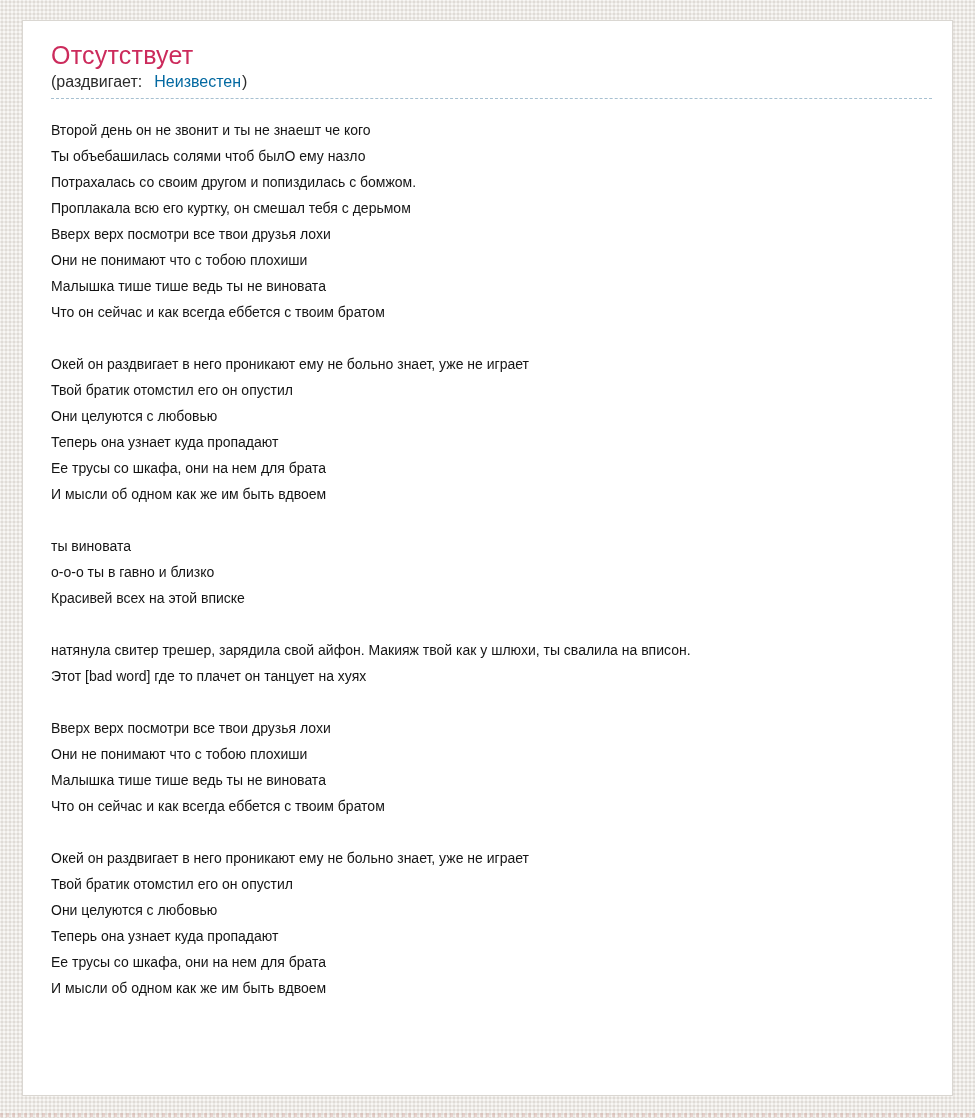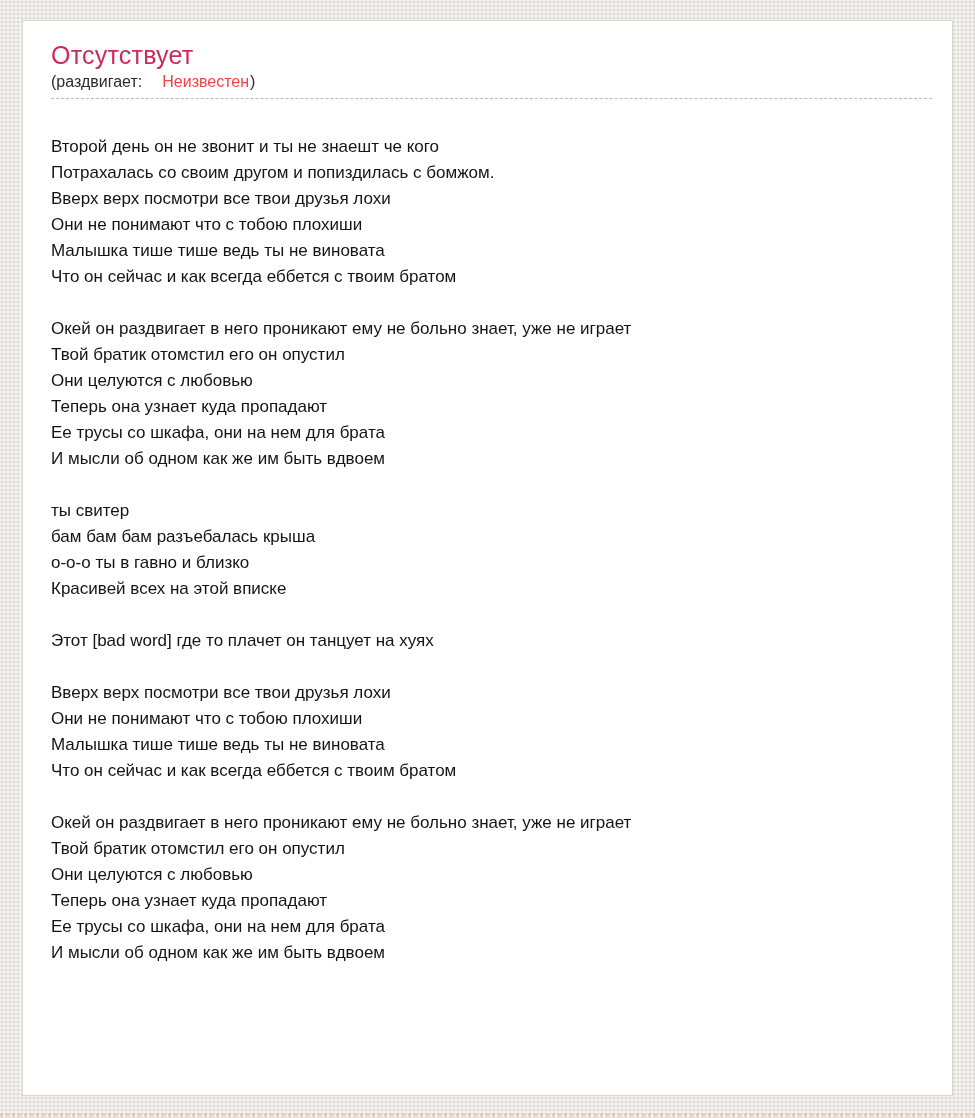--- a/index.html
+++ b/index.html
@@ -42,36 +42,36 @@
   }
 
   .artist-line {
     margin-top: 3px;
     font-size: 16px;
     line-height: 20px;
     color: #2b2b2b;
   }
 
   .artist-link {
-    color: #ef4444;
+    color: #0369a1;
     text-decoration: none;
-    margin: 0 1px 0 20px;
+    margin: 0 1px 0 12px;
     cursor: pointer;
   }
 
   .header-separator {
     border: none;
     border-bottom: 1px dashed #a7c0d1;
     margin-top: 6px;
     height: 0;
   }
 
   .lyrics {
-    margin-top: 35px;
-    font-size: 17px;
+    margin-top: 18px;
+    font-size: 14px;
     line-height: 26px;
     color: #141414;
     white-space: nowrap;
   }
 
   .stanza { margin: 0; }
   .stanza + .stanza { margin-top: 26px; }
 
   .lyric-line { height: 26px; }
 
@@ -97,41 +97,43 @@
 
   <div class="artist-line">
     <span>(раздвигает:</span><a class="artist-link">Неизвестен</a><span>)</span>
   </div>
 
   <div class="header-separator"></div>
 
   <div class="lyrics" id="lyrics">
       <div class="stanza">
         <div class="lyric-line">Второй день он не звонит и ты не знаешт че кого</div>
+        <div class="lyric-line">Ты объебашилась солями чтоб былО ему назло</div>
         <div class="lyric-line">Потрахалась со своим другом и попиздилась с бомжом.</div>
+        <div class="lyric-line">Проплакала всю его куртку, он смешал тебя с дерьмом</div>
         <div class="lyric-line">Вверх верх посмотри все твои друзья лохи</div>
         <div class="lyric-line">Они не понимают что с тобою плохиши</div>
         <div class="lyric-line">Малышка тише тише ведь ты не виновата</div>
         <div class="lyric-line">Что он сейчас и как всегда еббется с твоим братом</div>
       </div>
       <div class="stanza">
         <div class="lyric-line">Окей он раздвигает в него проникают ему не больно знает, уже не играет</div>
         <div class="lyric-line">Твой братик отомстил его он опустил</div>
         <div class="lyric-line">Они целуются с любовью</div>
         <div class="lyric-line">Теперь она узнает куда пропадают</div>
         <div class="lyric-line">Ее трусы со шкафа, они на нем для брата</div>
         <div class="lyric-line">И мысли об одном как же им быть вдвоем</div>
       </div>
       <div class="stanza">
-        <div class="lyric-line">ты свитер</div>
-        <div class="lyric-line">бам бам бам разъебалась крыша</div>
+        <div class="lyric-line">ты виновата</div>
         <div class="lyric-line">о-о-о ты в гавно и близко</div>
         <div class="lyric-line">Красивей всех на этой вписке</div>
       </div>
       <div class="stanza">
+        <div class="lyric-line">натянула свитер трешер, зарядила свой айфон. Макияж твой как у шлюхи, ты свалила на вписон.</div>
         <div class="lyric-line">Этот [bad word] где то плачет он танцует на хуях</div>
       </div>
       <div class="stanza">
         <div class="lyric-line">Вверх верх посмотри все твои друзья лохи</div>
         <div class="lyric-line">Они не понимают что с тобою плохиши</div>
         <div class="lyric-line">Малышка тише тише ведь ты не виновата</div>
         <div class="lyric-line">Что он сейчас и как всегда еббется с твоим братом</div>
       </div>
       <div class="stanza">
         <div class="lyric-line">Окей он раздвигает в него проникают ему не больно знает, уже не играет</div>

